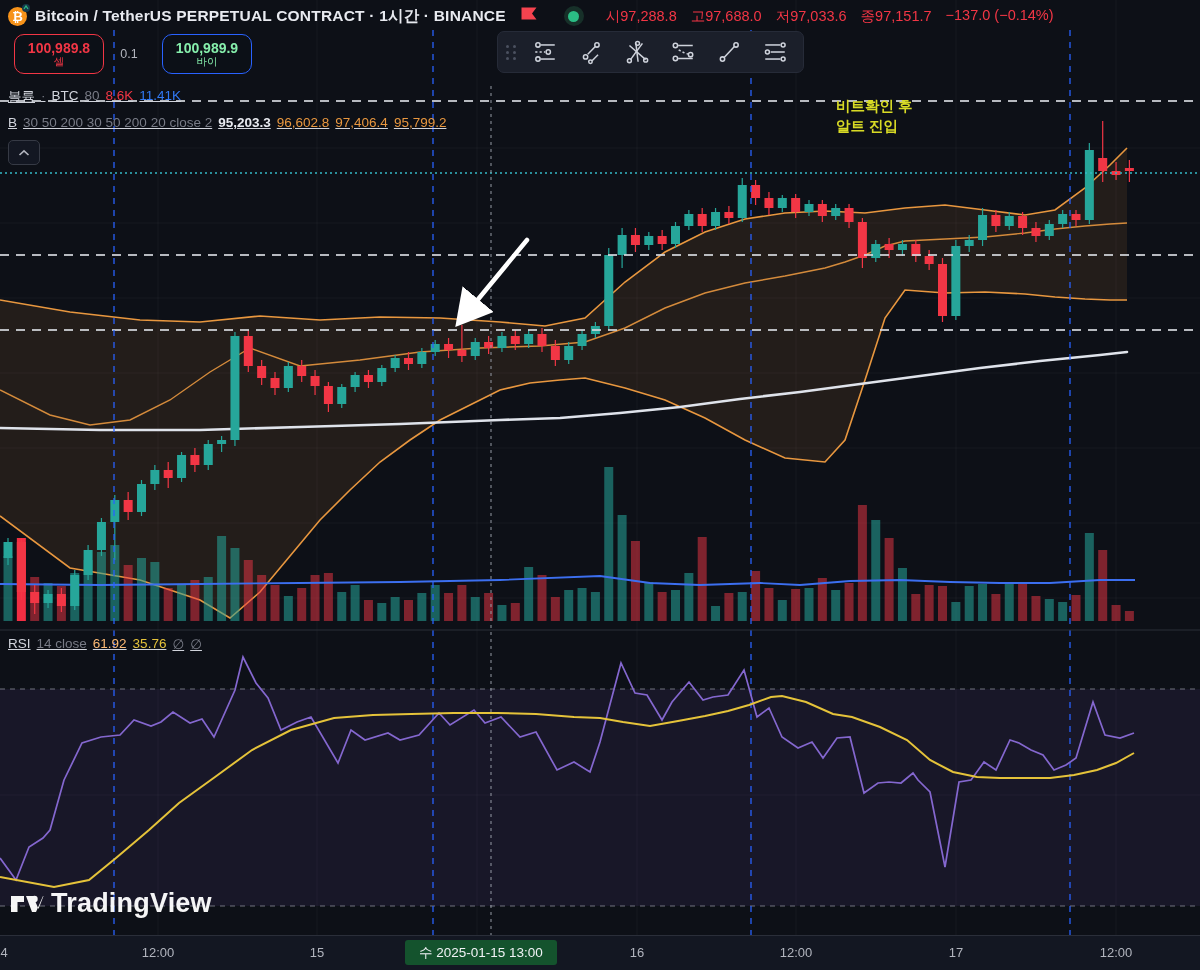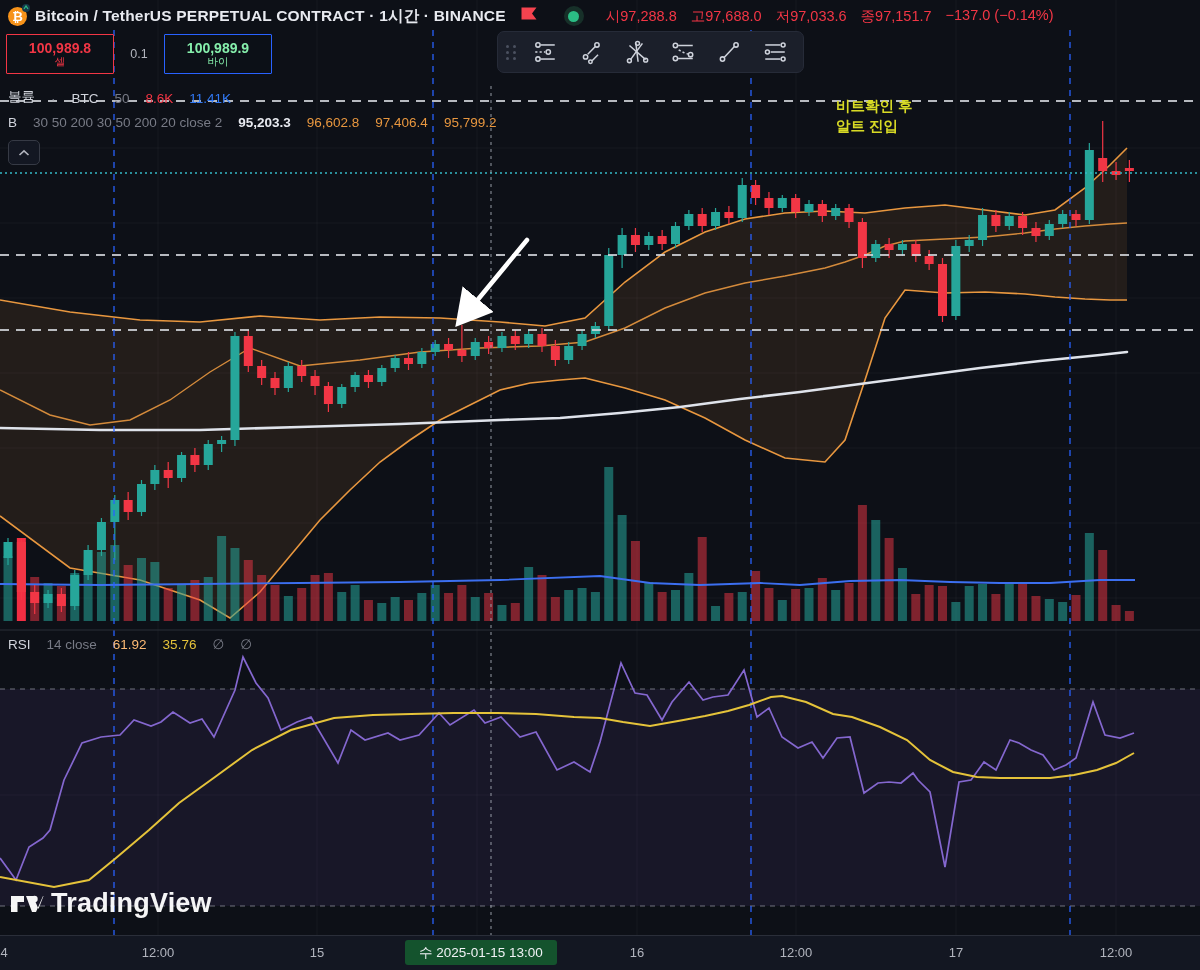--- a/index.html
+++ b/index.html
@@ -14,29 +14,29 @@
         display:flex;align-items:center;justify-content:center;position:relative;}
   .coin .badge{position:absolute;right:-3px;top:-3px;width:8px;height:8px;border-radius:50%;background:#17384a;
         display:flex;align-items:center;justify-content:center;}
   .flag{margin-left:6px;}
   .mkt-dot{width:20px;height:20px;border-radius:50%;background:#173029;display:flex;align-items:center;justify-content:center;margin-left:16px;}
   .mkt-dot i{width:11px;height:11px;border-radius:50%;background:#2bbd85;display:block;}
   .ohlc{display:flex;gap:14px;font-size:14.5px;color:#f23645;margin-left:14px;white-space:nowrap;}
   .ohlc b{font-weight:400;}
   
   .trade{position:absolute;left:6px;top:34px;display:flex;align-items:center;gap:10px;z-index:30;}
-  .tbtn{width:108px;height:40px;border-radius:1px;background:rgba(13,16,23,.85);display:flex;flex-direction:column;
-        align-items:center;justify-content:center;line-height:1.05;cursor:pointer;}
+  .tbtn{width:90px;height:40px;border-radius:10px;background:rgba(13,16,23,.85);display:flex;flex-direction:column;
+        align-items:center;justify-content:center;line-height:1.05;cursor:pointer;margin-left:8px;}
   .tbtn .p{font-size:14px;font-weight:700;}
   .tbtn .l{font-size:10.5px;margin-top:1px;}
   .sell{border:1.5px solid #f23645;color:#f23645;}
   .buy{border:1.5px solid #2962ff;color:#86efac;text-align:right;}
   .spread{font-size:12.5px;color:#b2b5be;width:30px;text-align:center;}
   
-  .legend{position:absolute;left:8px;z-index:25;display:flex;gap:16px;align-items:flex-end;font-size:13.5px;white-space:nowrap;}
+  .legend{position:absolute;left:8px;z-index:25;display:flex;gap:6px;align-items:flex-start;font-size:13.5px;white-space:nowrap;text-decoration:underline;}
   .lg-name{color:#d1d4dc;}
   .lg-dim{color:#787b86;}
   .lg-red{color:#f23645;}
   .lg-blue{color:#3179f5;}
   .lg-white{color:#e8eaf0;font-weight:600;}
   .lg-orange{color:#e8973f;}
   .lg-purple{color:#fdba74;}
   .lg-yellow{color:#e5c33a;}
   .collapse-btn{position:absolute;left:8px;top:140px;width:32px;height:25px;border:1px solid #363a45;border-radius:5px;
         background:#131722;display:flex;align-items:center;justify-content:center;z-index:25;cursor:pointer;}
@@ -495,21 +495,21 @@
         <line x1="3" y1="18.5" x2="17" y2="18.5"></line>
           <circle cx="19.5" cy="18.5" r="1.8"></circle>
         </svg>
     </span>
   </div>
 
   <div class="legend" style="top:88px">
     <span class="lg-name">볼륨</span>
     <span class="lg-dim">·</span>
     <span class="lg-name">BTC</span>
-    <span class="lg-dim">50</span>
+    <span class="lg-dim">80</span>
     <span class="lg-red">8.6K</span>
     <span class="lg-blue">11.41K</span>
   </div>
   <div class="legend" style="top:115px">
     <span class="lg-name">B</span>
     <span class="lg-dim">30 50 200 30 50 200 20 close 2</span>
     <span class="lg-white">95,203.3</span>
     <span class="lg-orange">96,602.8</span>
     <span class="lg-orange">97,406.4</span>
     <span class="lg-orange">95,799.2</span>

